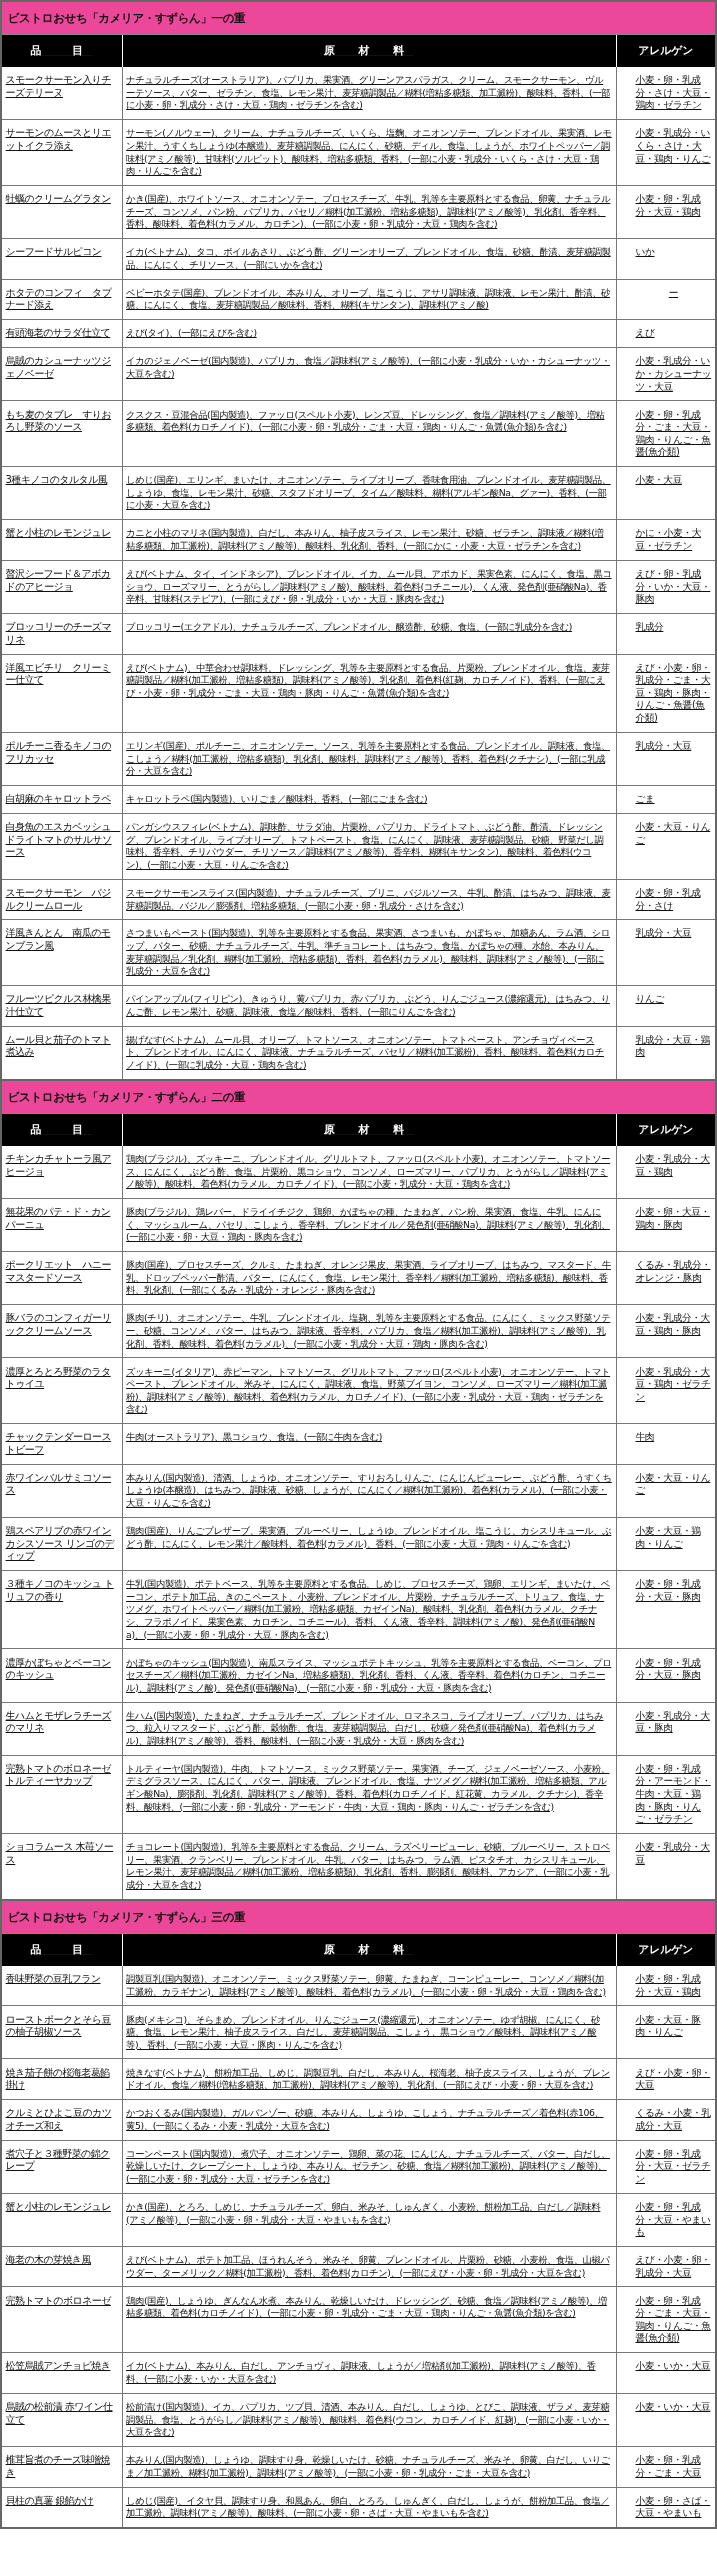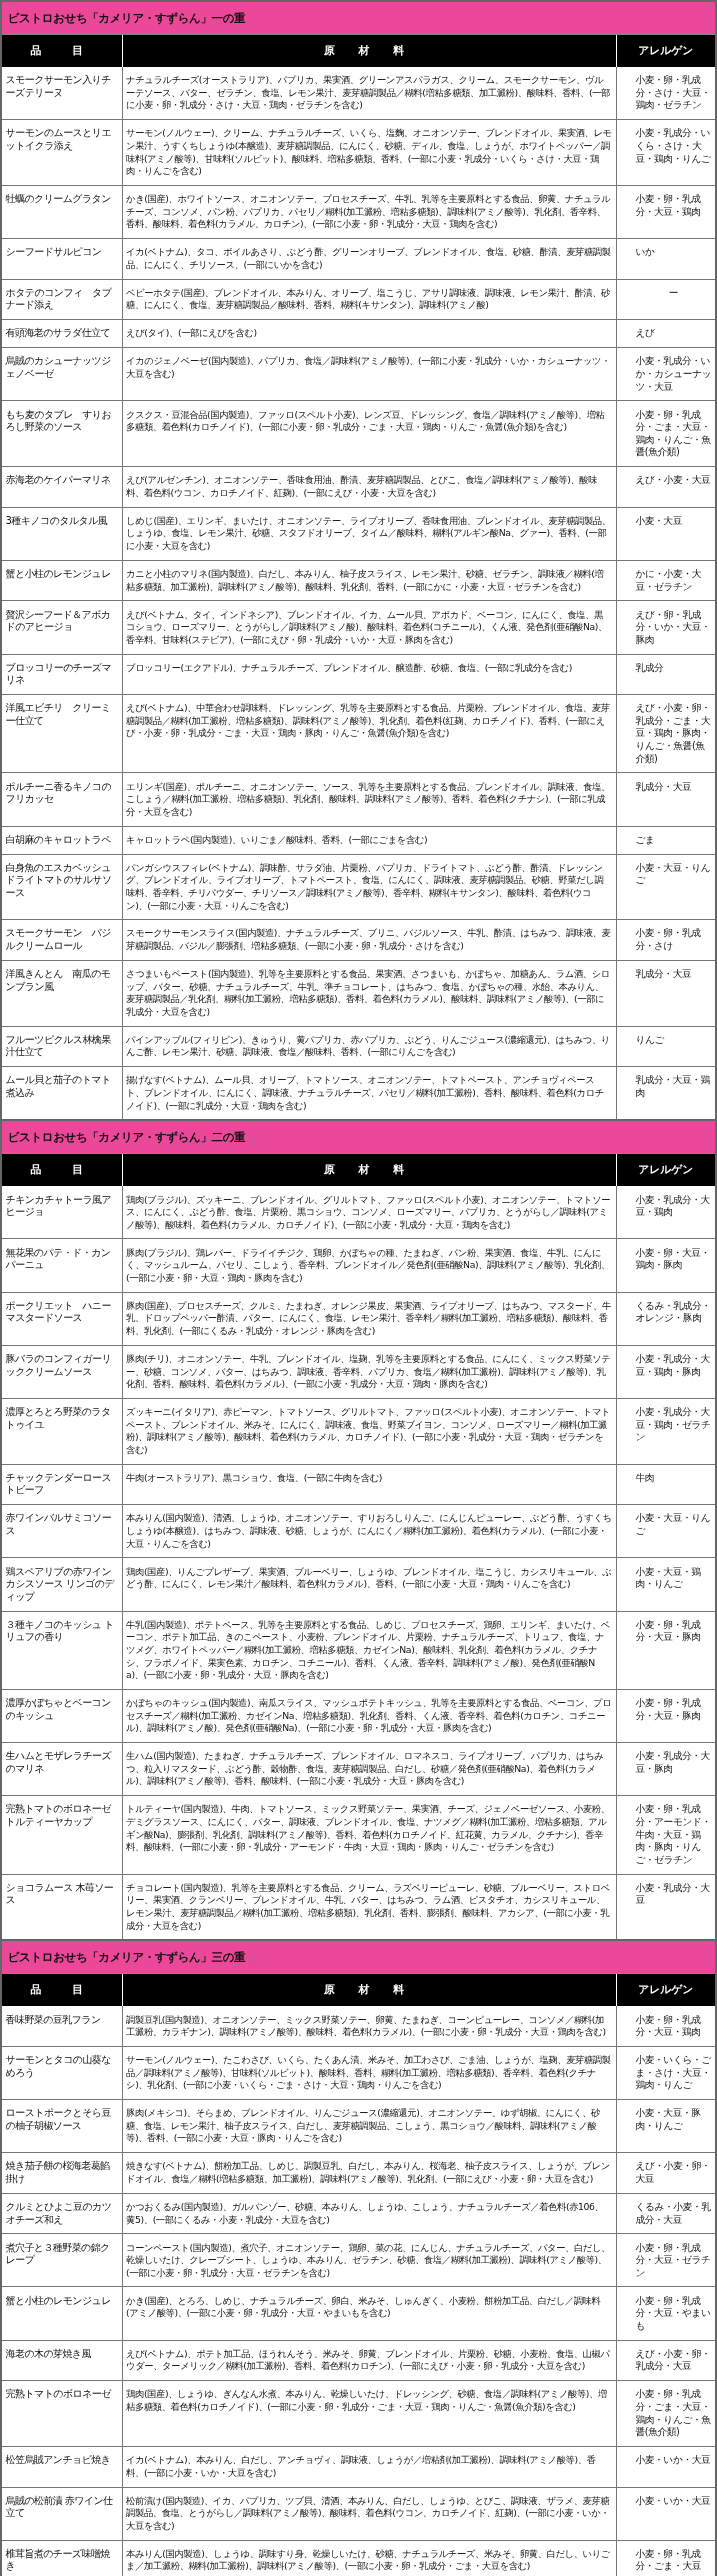--- a/index.html
+++ b/index.html
@@ -1,21 +1,21 @@
 <!DOCTYPE html>
 <html style="font-size:11.5px"><head>
 <meta charset="utf-8">
 <style>
   html, body { margin: 0; padding: 0; background: #fff; }
   body { width: 717px; font-family: "DejaVu Sans", "Liberation Sans", sans-serif; color: #111; }
   .wrap { width: 717px; box-sizing: border-box; }
   .section { border: 2.2px solid #666; border-bottom: none; }
   .section:last-of-type { border-bottom: 2.2px solid #666; }
   .sec-title { background: #ec4899; font-size: 11.5px; font-weight: bold; padding: 0 5.7px; height: 32px; line-height: 32px; border-bottom: 0.7px solid #888; letter-spacing: -0.4px; }
-  table { width: 100%; border-collapse: collapse; table-layout: fixed; }
+  table { width: 100%; border-collapse: collapse; table-layout: fixed; text-decoration: underline; }
   col.c1 { width: 120px; }
   col.c3 { width: 99px; }
   th { background: #000; color: #fff; font-size: 10.8px; font-weight: bold; height: 32px; border-left: 0.7px solid #fff; text-align: center; padding: 0; }
   th:first-child { border-left: none; letter-spacing: 10px; }
   th.mid { letter-spacing: 10px; }
   td { font-size: 9.3px; line-height: 12.6px; vertical-align: top; padding: 7.2px 3.6px 7.2px 3.6px; border-top: 1.4px solid #777; border-left: 0.7px solid #777; letter-spacing: -0.4px; word-break: break-all; }
   td:first-child { border-left: none; font-size: 10px; letter-spacing: -0.6px; margin-top: 12px; }
   td.alg { font-size: 9.7px; padding-left: 19px; }
   td.alg.dash { text-align: center; }
   tr.row:first-of-type td { border-top: none; }
@@ -81,41 +81,36 @@
     <td class="ing">イカのジェノベーゼ(国内製造)、パプリカ、食塩／調味料(アミノ酸等)、(一部に小麦・乳成分・いか・カシューナッツ・大豆を含む)</td>
     <td class="alg">小麦・乳成分・いか・カシューナッツ・大豆</td>
   </tr>
 
   <tr class="row">
     <td class="item">もち麦のタブレ　すりおろし野菜のソース</td>
     <td class="ing">クスクス・豆混合品(国内製造)、ファッロ(スペルト小麦)、レンズ豆、ドレッシング、食塩／調味料(アミノ酸等)、増粘多糖類、着色料(カロチノイド)、(一部に小麦・卵・乳成分・ごま・大豆・鶏肉・りんご・魚醤(魚介類)を含む)</td>
     <td class="alg">小麦・卵・乳成分・ごま・大豆・鶏肉・りんご・魚醤(魚介類)</td>
   </tr>
 
-  <tr class="row">
-    <td class="item">赤海老のケイパーマリネ</td>
-    <td class="ing">えび(アルゼンチン)、オニオンソテー、香味食用油、酢漬、麦芽糖調製品、とびこ、食塩／調味料(アミノ酸等)、酸味料、着色料(ウコン、カロチノイド、紅麹)、(一部にえび・小麦・大豆を含む)</td>
-    <td class="alg">えび・小麦・大豆</td>
-  </tr>
 
   <tr class="row">
     <td class="item">3種キノコのタルタル風</td>
     <td class="ing">しめじ(国産)、エリンギ、まいたけ、オニオンソテー、ライプオリーブ、香味食用油、ブレンドオイル、麦芽糖調製品、しょうゆ、食塩、レモン果汁、砂糖、スタフドオリーブ、タイム／酸味料、糊料(アルギン酸Na、グァー)、香料、(一部に小麦・大豆を含む)</td>
     <td class="alg">小麦・大豆</td>
   </tr>
 
   <tr class="row">
     <td class="item">蟹と小柱のレモンジュレ</td>
     <td class="ing">カニと小柱のマリネ(国内製造)、白だし、本みりん、柚子皮スライス、レモン果汁、砂糖、ゼラチン、調味液／糊料(増粘多糖類、加工澱粉)、調味料(アミノ酸等)、酸味料、乳化剤、香料、(一部にかに・小麦・大豆・ゼラチンを含む)</td>
     <td class="alg">かに・小麦・大豆・ゼラチン</td>
   </tr>
 
   <tr class="row">
     <td class="item">贅沢シーフード＆アボカドのアヒージョ</td>
-    <td class="ing">えび(ベトナム、タイ、インドネシア)、ブレンドオイル、イカ、ムール貝、アボカド、ベーコン、にんにく、食塩、黒コショウ、ローズマリー、とうがらし／調味料(アミノ酸)、酸味料、着色料(コチニール)、くん液、発色剤(亜硝酸Na)、香辛料、甘味料(ステビア)、(一部にえび・卵・乳成分・いか・大豆・豚肉を含む)</td>
+    <td class="ing">えび(ベトナム、タイ、インドネシア)、ブレンドオイル、イカ、ムール貝、アボカド、果実色素、にんにく、食塩、黒コショウ、ローズマリー、とうがらし／調味料(アミノ酸)、酸味料、着色料(コチニール)、くん液、発色剤(亜硝酸Na)、香辛料、甘味料(ステビア)、(一部にえび・卵・乳成分・いか・大豆・豚肉を含む)</td>
     <td class="alg">えび・卵・乳成分・いか・大豆・豚肉</td>
   </tr>
 
   <tr class="row">
     <td class="item">ブロッコリーのチーズマリネ</td>
     <td class="ing">ブロッコリー(エクアドル)、ナチュラルチーズ、ブレンドオイル、醸造酢、砂糖、食塩、(一部に乳成分を含む)</td>
     <td class="alg">乳成分</td>
   </tr>
 
   <tr class="row">
@@ -282,25 +277,20 @@
           <th>アレルゲン</th>
         </tr>
       </thead>
       <tbody>
   <tr class="row">
     <td class="item">香味野菜の豆乳フラン</td>
     <td class="ing">調製豆乳(国内製造)、オニオンソテー、ミックス野菜ソテー、卵黄、たまねぎ、コーンピューレー、コンソメ／糊料(加工澱粉、カラギナン)、調味料(アミノ酸等)、酸味料、着色料(カラメル)、(一部に小麦・卵・乳成分・大豆・鶏肉を含む)</td>
     <td class="alg">小麦・卵・乳成分・大豆・鶏肉</td>
   </tr>
 
-  <tr class="row">
-    <td class="item">サーモンとタコの山葵なめろう</td>
-    <td class="ing">サーモン(ノルウェー)、たこわさび、いくら、たくあん漬、米みそ、加工わさび、ごま油、しょうが、塩麹、麦芽糖調製品／調味料(アミノ酸等)、甘味料(ソルビット)、酸味料、香料、糊料(加工澱粉、増粘多糖類)、香辛料、着色料(クチナシ)、乳化剤、(一部に小麦・いくら・ごま・さけ・大豆・鶏肉・りんごを含む)</td>
-    <td class="alg">小麦・いくら・ごま・さけ・大豆・鶏肉・りんご</td>
-  </tr>
 
   <tr class="row">
     <td class="item">ローストポークとそら豆の柚子胡椒ソース</td>
     <td class="ing">豚肉(メキシコ)、そらまめ、ブレンドオイル、りんごジュース(濃縮還元)、オニオンソテー、ゆず胡椒、にんにく、砂糖、食塩、レモン果汁、柚子皮スライス、白だし、麦芽糖調製品、こしょう、黒コショウ／酸味料、調味料(アミノ酸等)、香料、(一部に小麦・大豆・豚肉・りんごを含む)</td>
     <td class="alg">小麦・大豆・豚肉・りんご</td>
   </tr>
 
   <tr class="row">
     <td class="item">焼き茄子餅の桜海老葛餡掛け</td>
     <td class="ing">焼きなす(ベトナム)、餅粉加工品、しめじ、調製豆乳、白だし、本みりん、桜海老、柚子皮スライス、しょうが、ブレンドオイル、食塩／糊料(増粘多糖類、加工澱粉)、調味料(アミノ酸等)、乳化剤、(一部にえび・小麦・卵・大豆を含む)</td>

